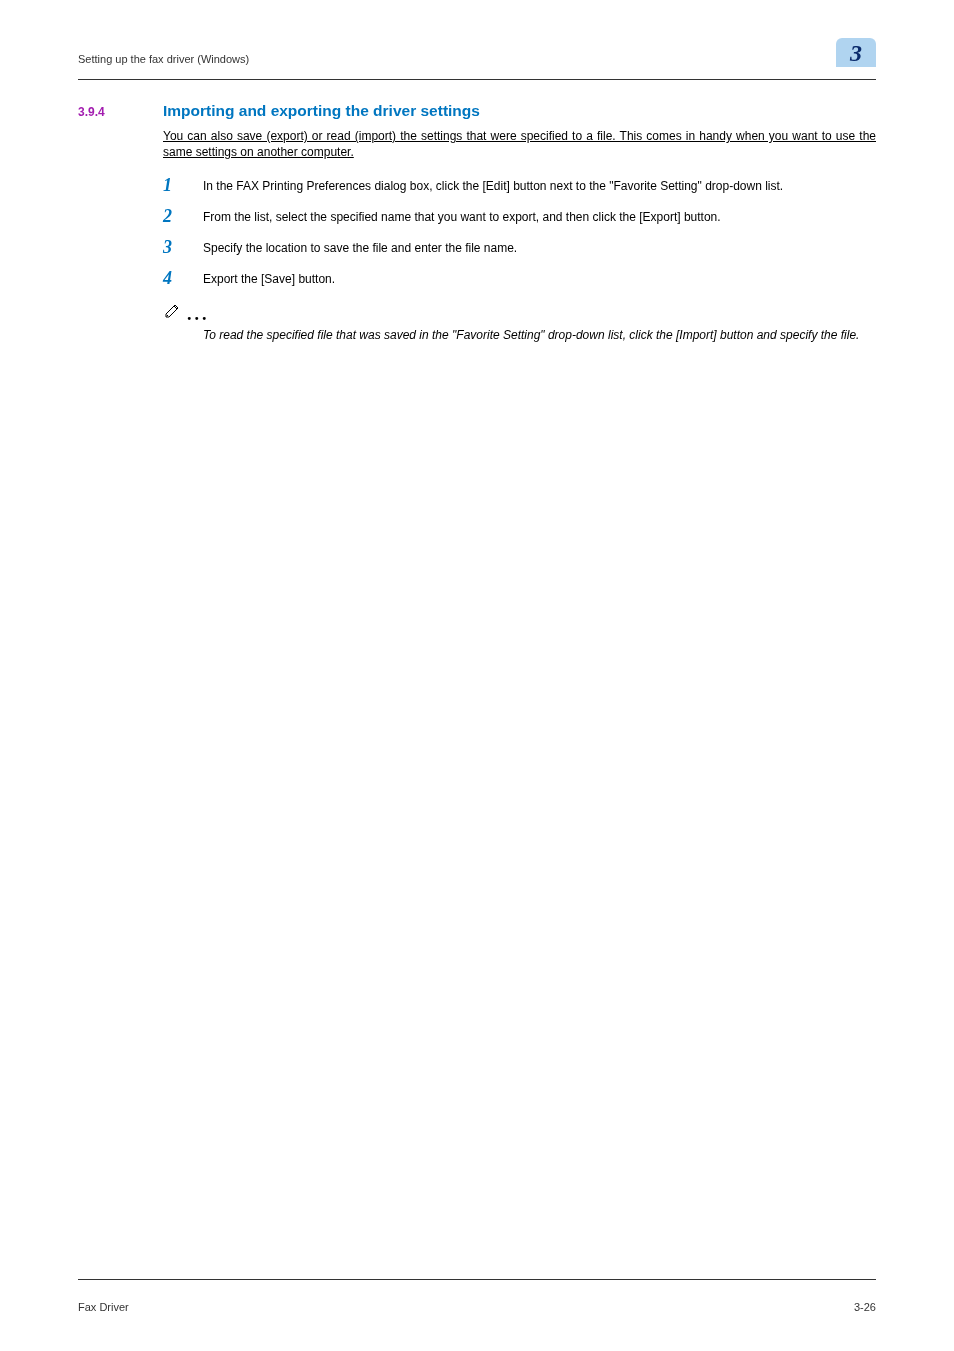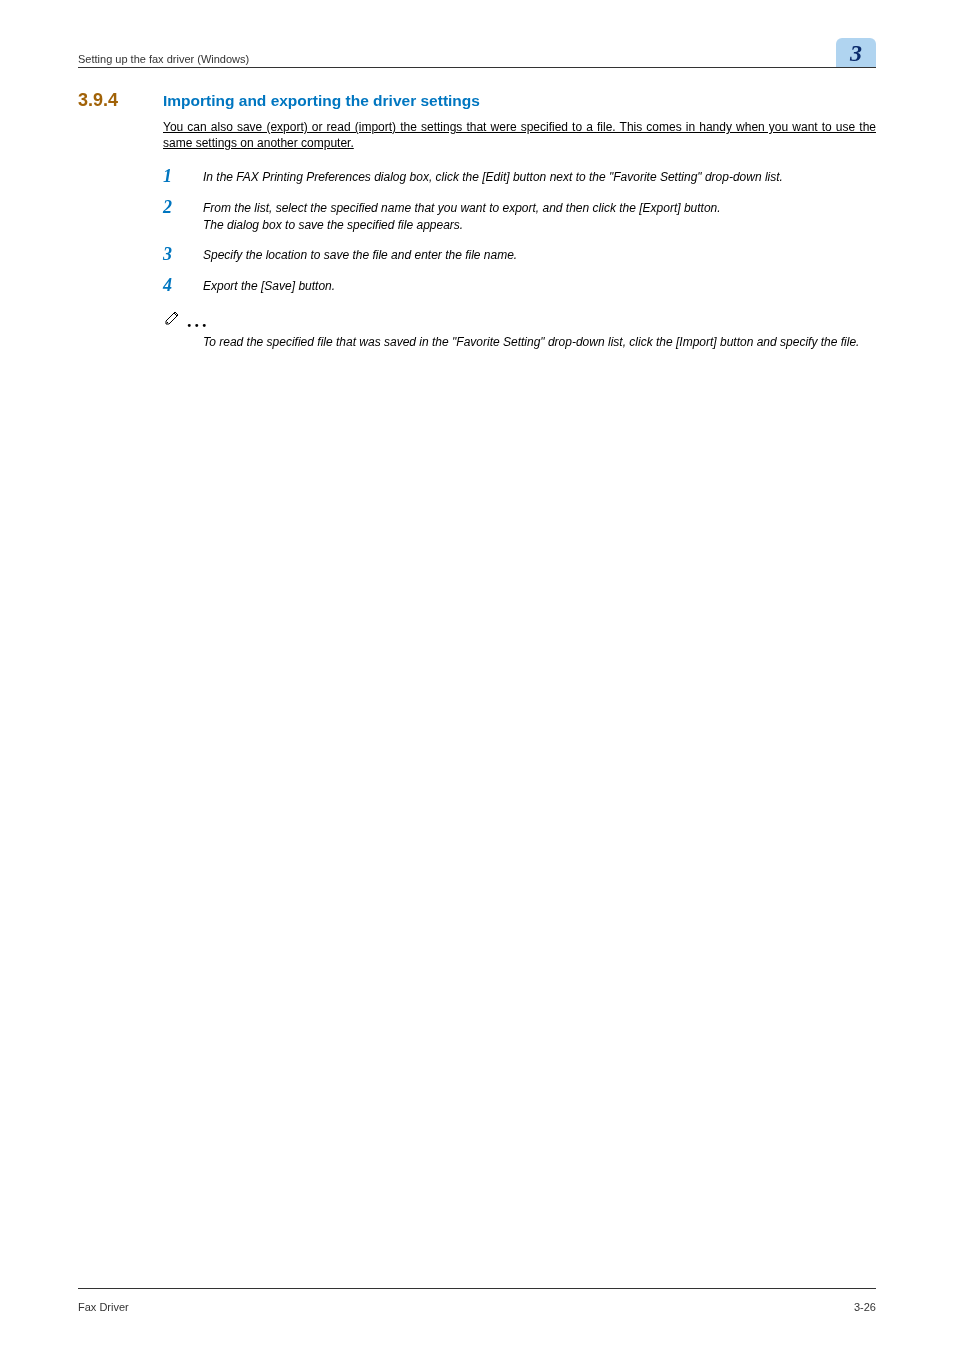--- a/index.html
+++ b/index.html
@@ -9,21 +9,21 @@
       height: 1351px;
       background: #fff;
       position: relative;
       padding: 38px 78px 40px 78px;
     }
     .header-row {
       display: flex;
       justify-content: space-between;
       align-items: flex-end;
       border-bottom: 1px solid #333;
-      padding-bottom: 2px;
+      padding-bottom: 14px;
       margin-bottom: 22px;
     }
     .breadcrumb {
       font-size: 11px;
       color: #333;
     }
     .chapter-bubble {
       background: #b0d4f0;
       border-radius: 6px 6px 0 0;
       padding: 2px 14px 0px 14px;
@@ -35,23 +35,23 @@
       font-style: italic;
       font-size: 24px;
       color: #0a2a6b;
     }
     .section-row {
       display: flex;
       align-items: baseline;
       margin-bottom: 8px;
     }
     .section-number {
-      color: #a16207;
-      font-weight: bold;
-      font-size: 18px;
+      color: #a21caf;
+      font-weight: bold;
+      font-size: 12px;
       width: 85px;
       flex-shrink: 0;
     }
     .section-title {
       color: #0076c0;
       font-weight: bold;
       font-size: 15.5px;
     }
     .content-area {
       margin-left: 85px;
@@ -80,21 +80,20 @@
       font-size: 18px;
       color: #0076c0;
       line-height: 1;
     }
     .step-text-col {
       flex: 1;
       font-size: 12px;
       color: #000;
       line-height: 1.35;
       padding-top: 2px;
-      font-style: italic;
     }
     .step-text-col p { margin: 0; }
     .step-followup {
       font-size: 12px;
       color: #000;
       margin-top: 8px;
       line-height: 1.35;
     }
     .note-block {
       margin-left: 0px;
@@ -125,21 +124,21 @@
       line-height: 1.35;
     }
     .footer-row {
       position: absolute;
       bottom: 38px;
       left: 78px;
       right: 78px;
       display: flex;
       justify-content: space-between;
       border-top: 1px solid #333;
-      padding-top: 12px;
+      padding-top: 21px;
     }
     .footer-left {
       font-size: 11px;
       color: #333;
     }
     .footer-right {
       font-size: 11px;
       color: #333;
     }
   </style>
@@ -165,21 +164,20 @@
     <div class="step-num-col"><span class="step-num">1</span></div>
     <div class="step-text-col">
       <p>In the FAX Printing Preferences dialog box, click the [Edit] button next to the "Favorite Setting" drop-down list.</p>
     </div>
   </div>
 
   <div class="step-row">
     <div class="step-num-col"><span class="step-num">2</span></div>
     <div class="step-text-col">
       <p>From the list, select the specified name that you want to export, and then click the [Export] button.</p>
-      <p class="step-followup">The dialog box to save the specified file appears.</p>
     </div>
   </div>
 
   <div class="step-row">
     <div class="step-num-col"><span class="step-num">3</span></div>
     <div class="step-text-col">
       <p>Specify the location to save the file and enter the file name.</p>
     </div>
   </div>
 

